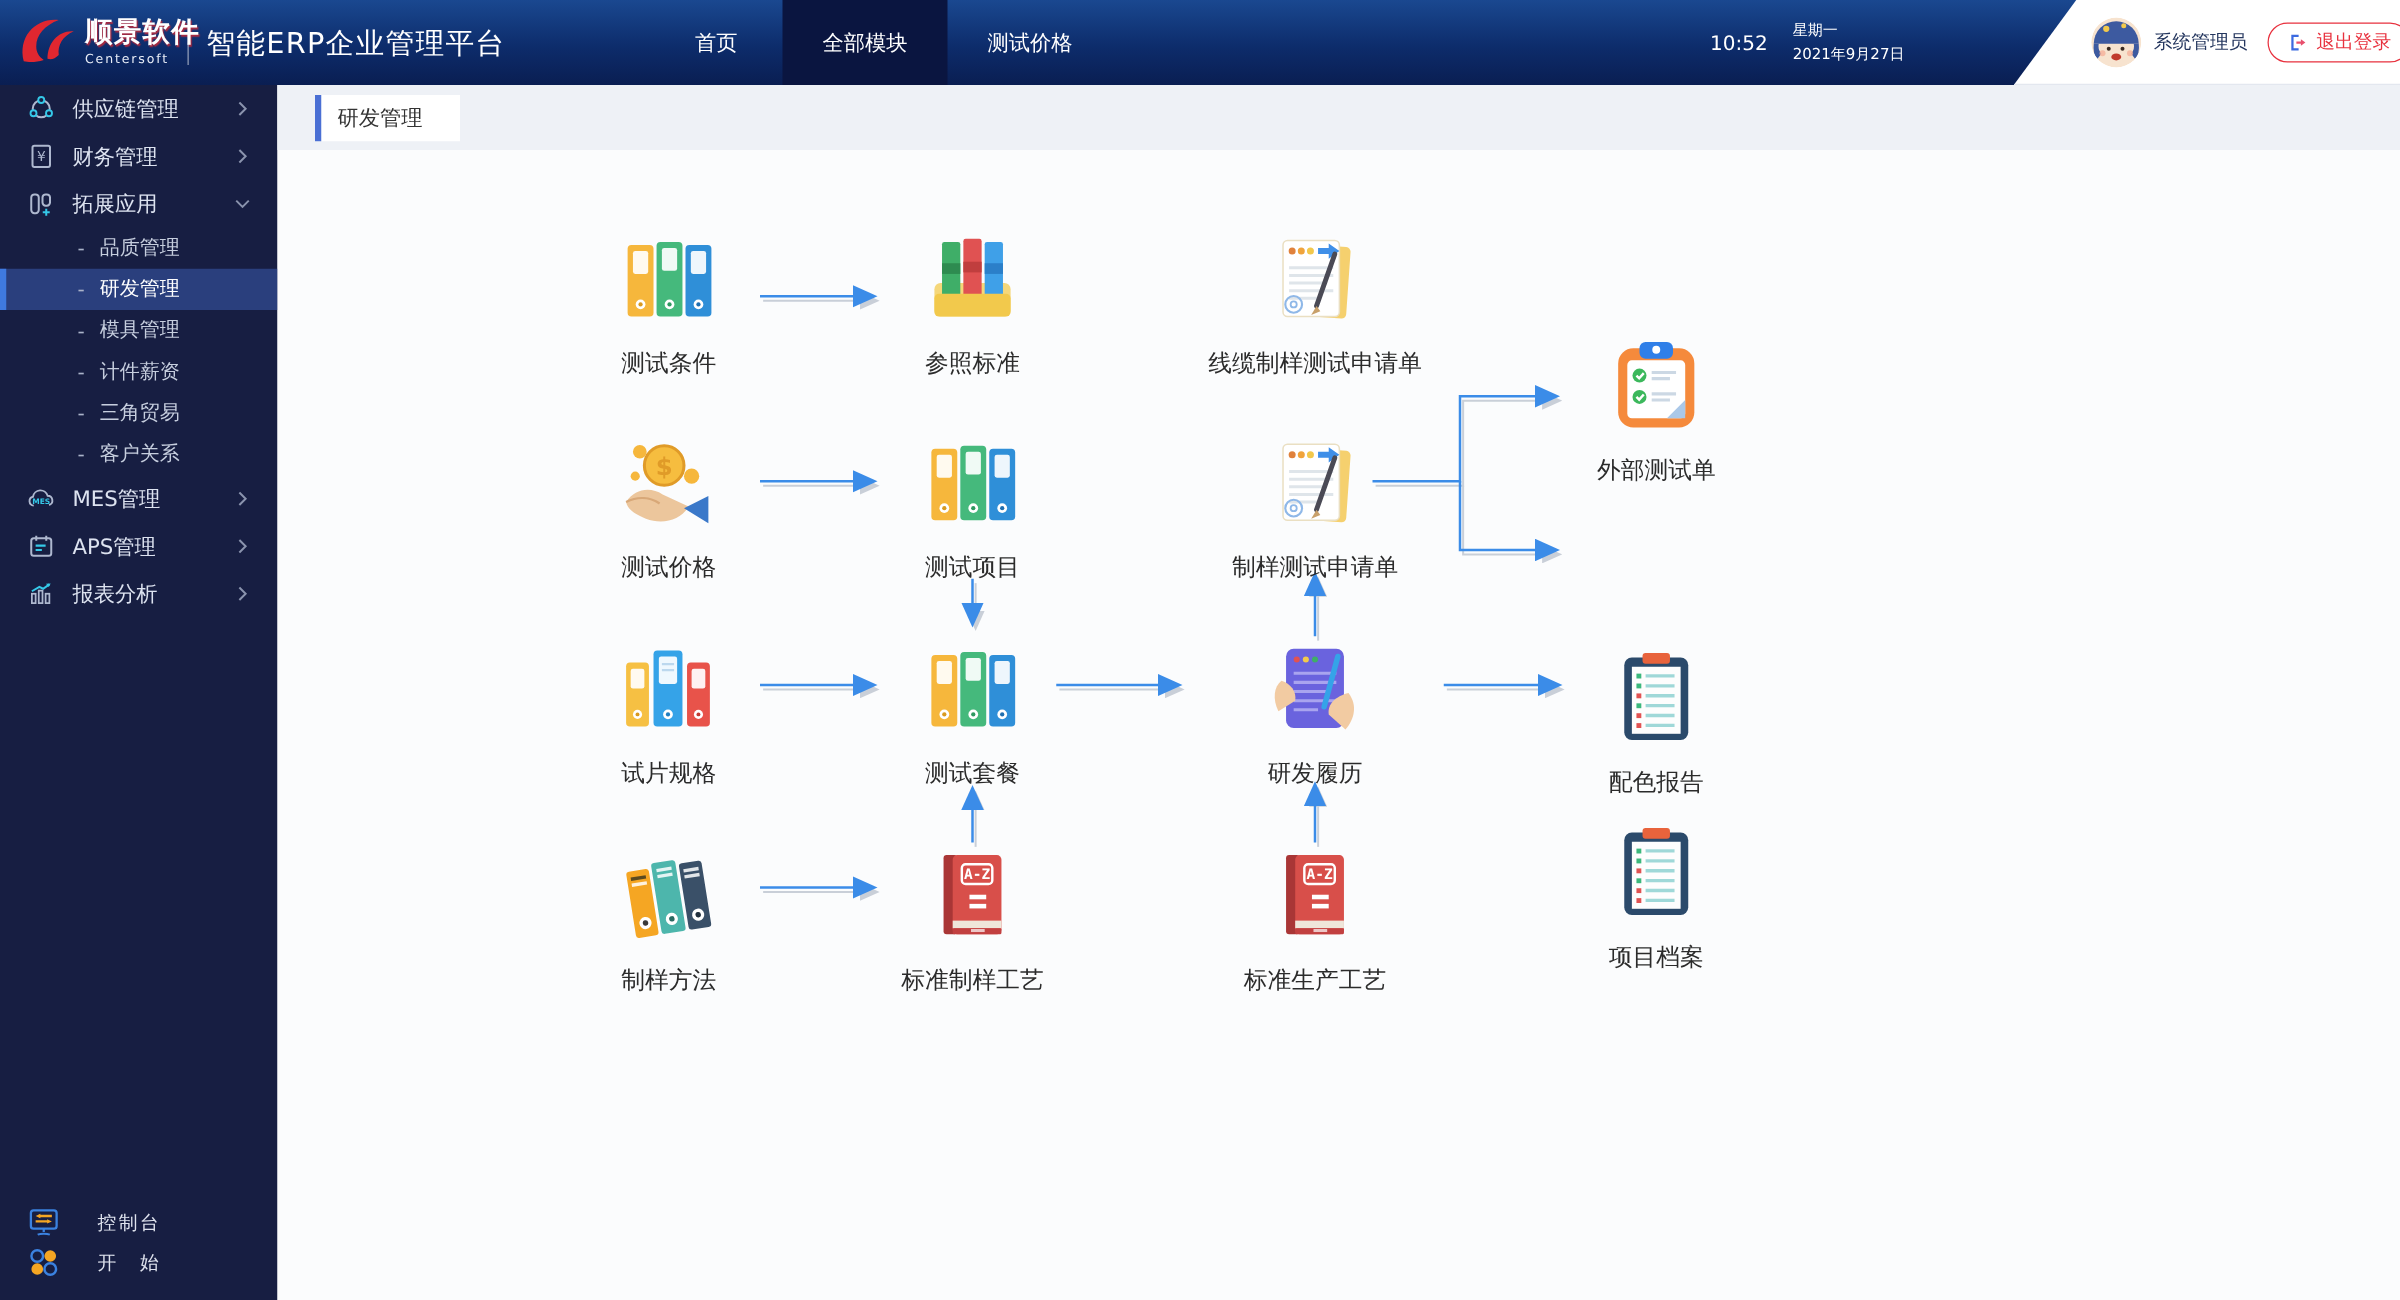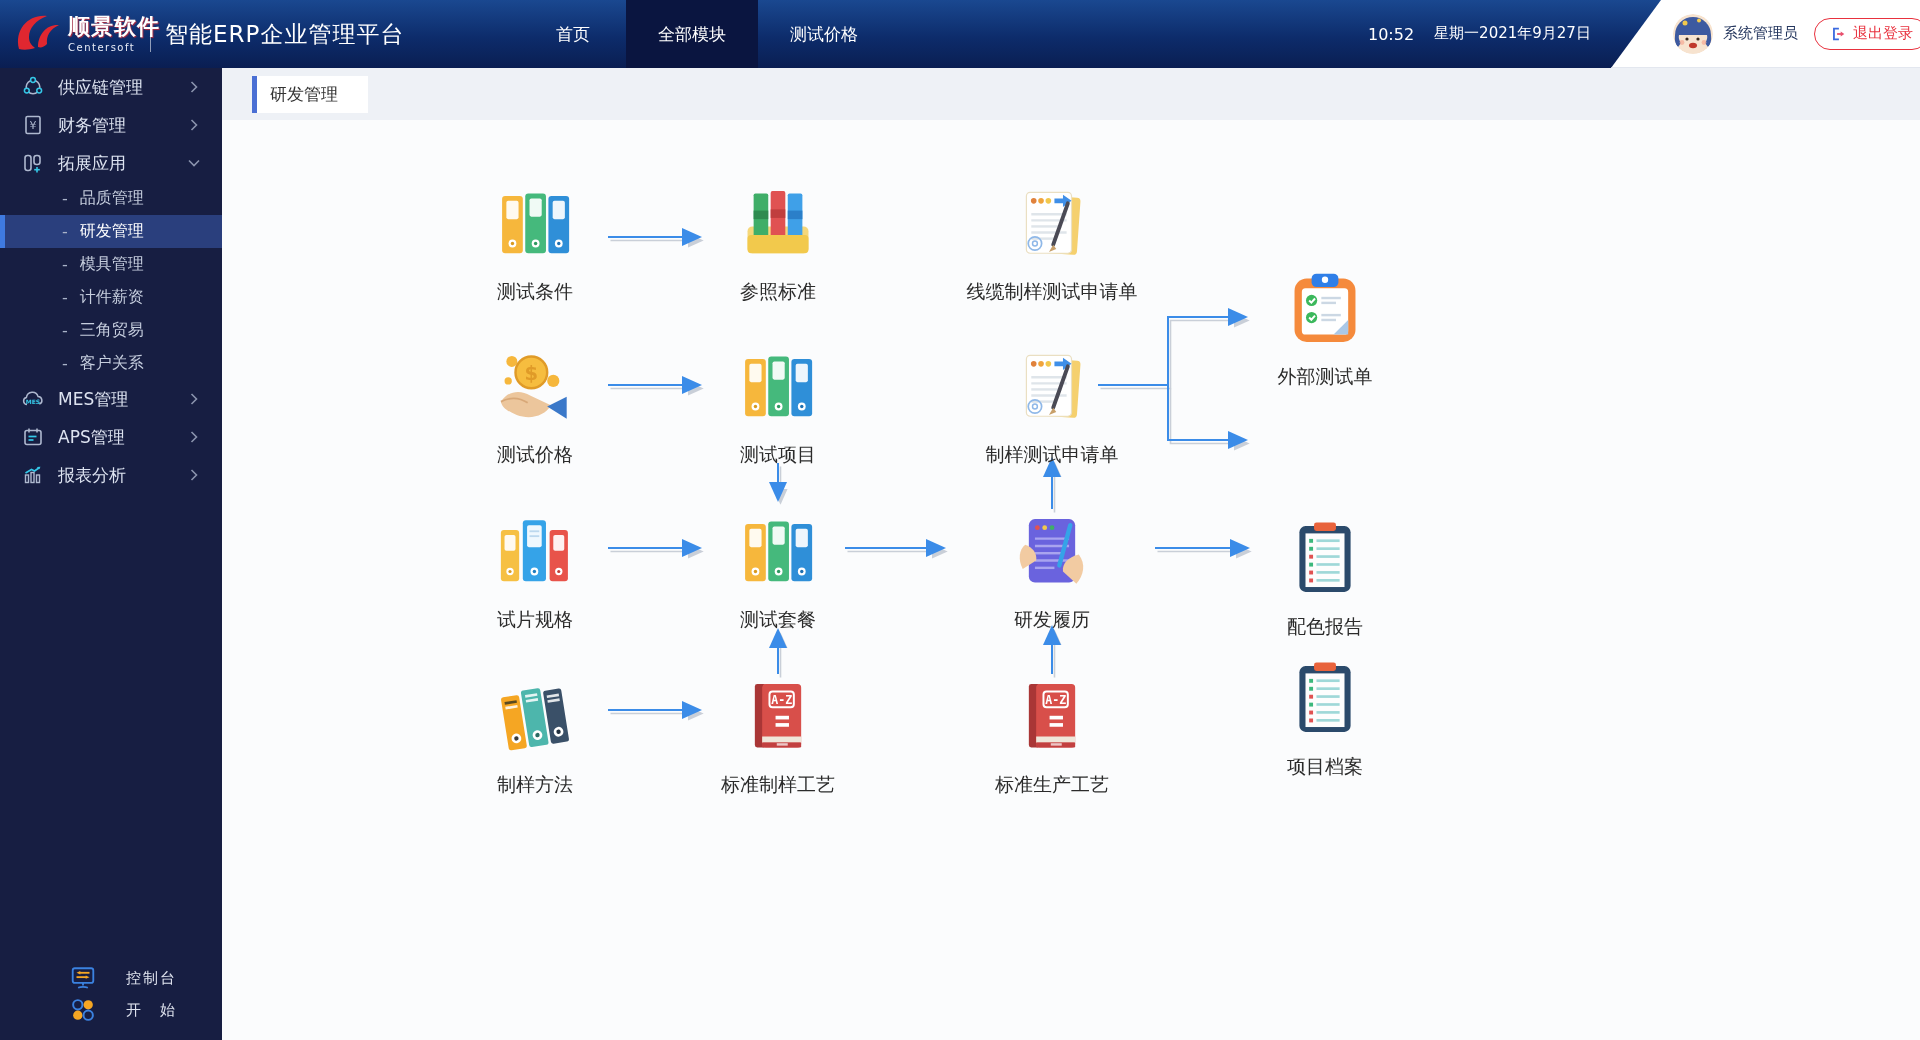--- a/index.html
+++ b/index.html
@@ -18,21 +18,21 @@
   .hdr-title{position:absolute;left:165px;top:0;height:68px;display:flex;align-items:center;
              font-size:23px;color:#fff;letter-spacing:1px;}
   .hdr-nav{position:absolute;left:520px;top:0;height:68px;display:flex;}
   .hdr-nav .nav-item{height:68px;display:flex;align-items:center;justify-content:center;
              color:#fff;font-size:17px;cursor:pointer;}
   .nav-item.w1{width:106px;}
   .nav-item.w2{width:132px;}
   .nav-item.active{background:#0a1540;}
   .hdr-time{position:absolute;left:1368px;top:0;height:68px;display:flex;align-items:center;color:#fff;}
   .clock{font-size:16px;margin-right:20px;}
-  .daydate{display:flex;flex-direction:row;font-size:15px;line-height:1.55;}
+  .daydate{display:flex;flex-direction:column;font-size:12px;line-height:1.55;}
   .hdr-right{position:absolute;right:0;top:0;width:332px;height:68px;background:#fff;
              clip-path:polygon(50px 0,332px 0,332px 68px,0 68px);
              border-bottom:1px solid #e3e7ef;box-sizing:border-box;
              display:flex;align-items:center;}
   .avatar{width:40px;height:40px;border-radius:50%;overflow:hidden;margin-left:62px;flex:0 0 auto;}
   .uname{font-size:15px;color:#24365e;margin-left:10px;white-space:nowrap;}
   .logout{margin-left:16px;height:32px;padding:0 14px;display:flex;align-items:center;gap:6px;
           border:1.5px solid #e8313e;border-radius:17px;background:#fff;color:#e8313e;
           font-size:15px;cursor:pointer;white-space:nowrap;}
 
@@ -41,21 +41,21 @@
   .side-item{position:relative;height:38px;display:flex;align-items:center;padding-left:22px;
              color:#dde3f0;font-size:17px;cursor:pointer;}
   .side-item .si{width:22px;height:22px;margin-right:14px;flex:0 0 auto;}
   .chev{position:absolute;right:24px;width:8px;height:12px;}
   .chev.down{transform:rotate(90deg);}
   .sub-item{position:relative;height:33px;display:flex;align-items:center;padding-left:62px;
             color:#c6cede;font-size:16px;cursor:pointer;}
   .sub-item .dash{margin-right:12px;color:#aab3c9;}
   .sub-item.active{background:#2a3f7d;color:#fff;}
   .sub-item.active .abar{position:absolute;left:0;top:0;bottom:0;width:5px;background:#3f7ae0;}
-  .side-foot{position:absolute;left:0;bottom:14px;width:176px;padding-left:48px;}
+  .side-foot{position:absolute;left:0;bottom:14px;width:176px;}
   .foot-item{position:relative;height:32px;display:flex;align-items:center;color:#dfe3ee;font-size:15px;cursor:pointer;}
   .foot-item .fi{position:absolute;left:22px;width:26px;height:26px;}
   .foot-item .flabel{padding-left:78px;letter-spacing:2px;}
 
   
   .main{position:absolute;left:222px;top:68px;width:1698px;height:972px;background:#fbfcfd;}
   .tabstrip{position:absolute;left:0;top:0;width:1698px;height:52px;background:#eef1f6;}
   .page-tab{position:absolute;left:30px;top:8px;height:37px;background:#fff;display:flex;align-items:center;
             padding:0 30px 0 18px;font-size:17px;color:#333;cursor:pointer;}
   .page-tab .tbar{position:absolute;left:0;top:0;bottom:0;width:5px;background:#4a6fd4;}

